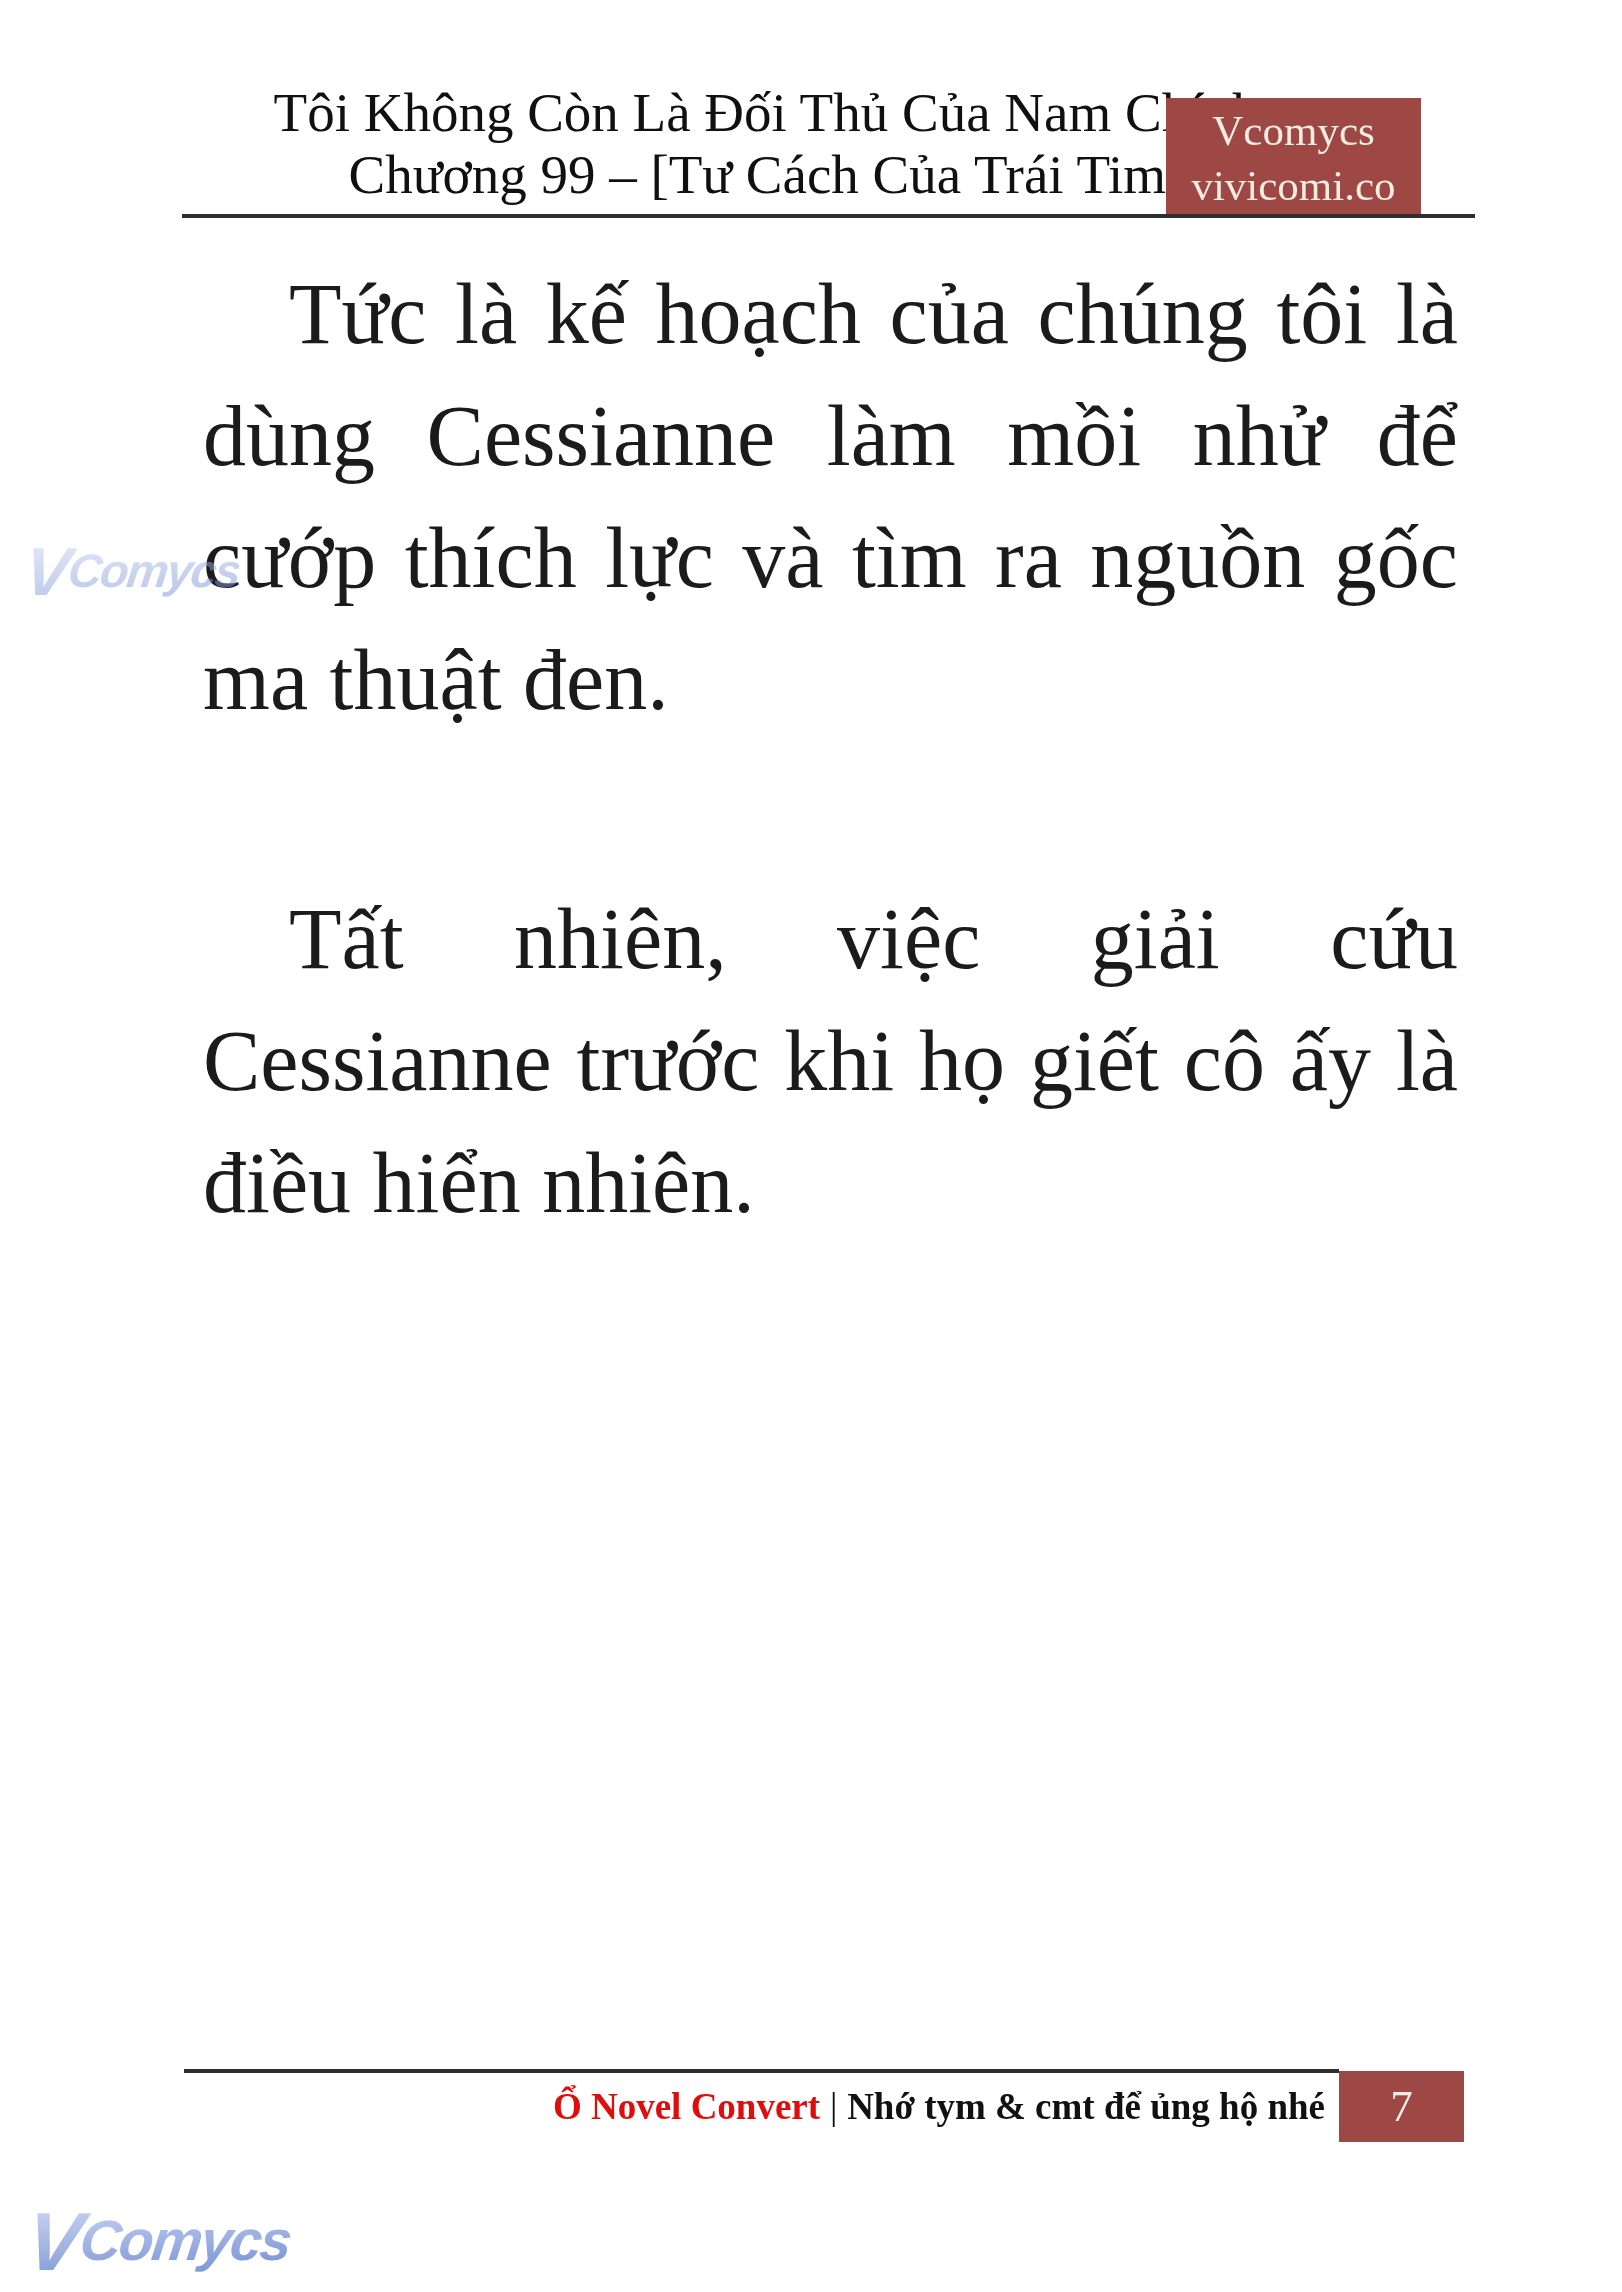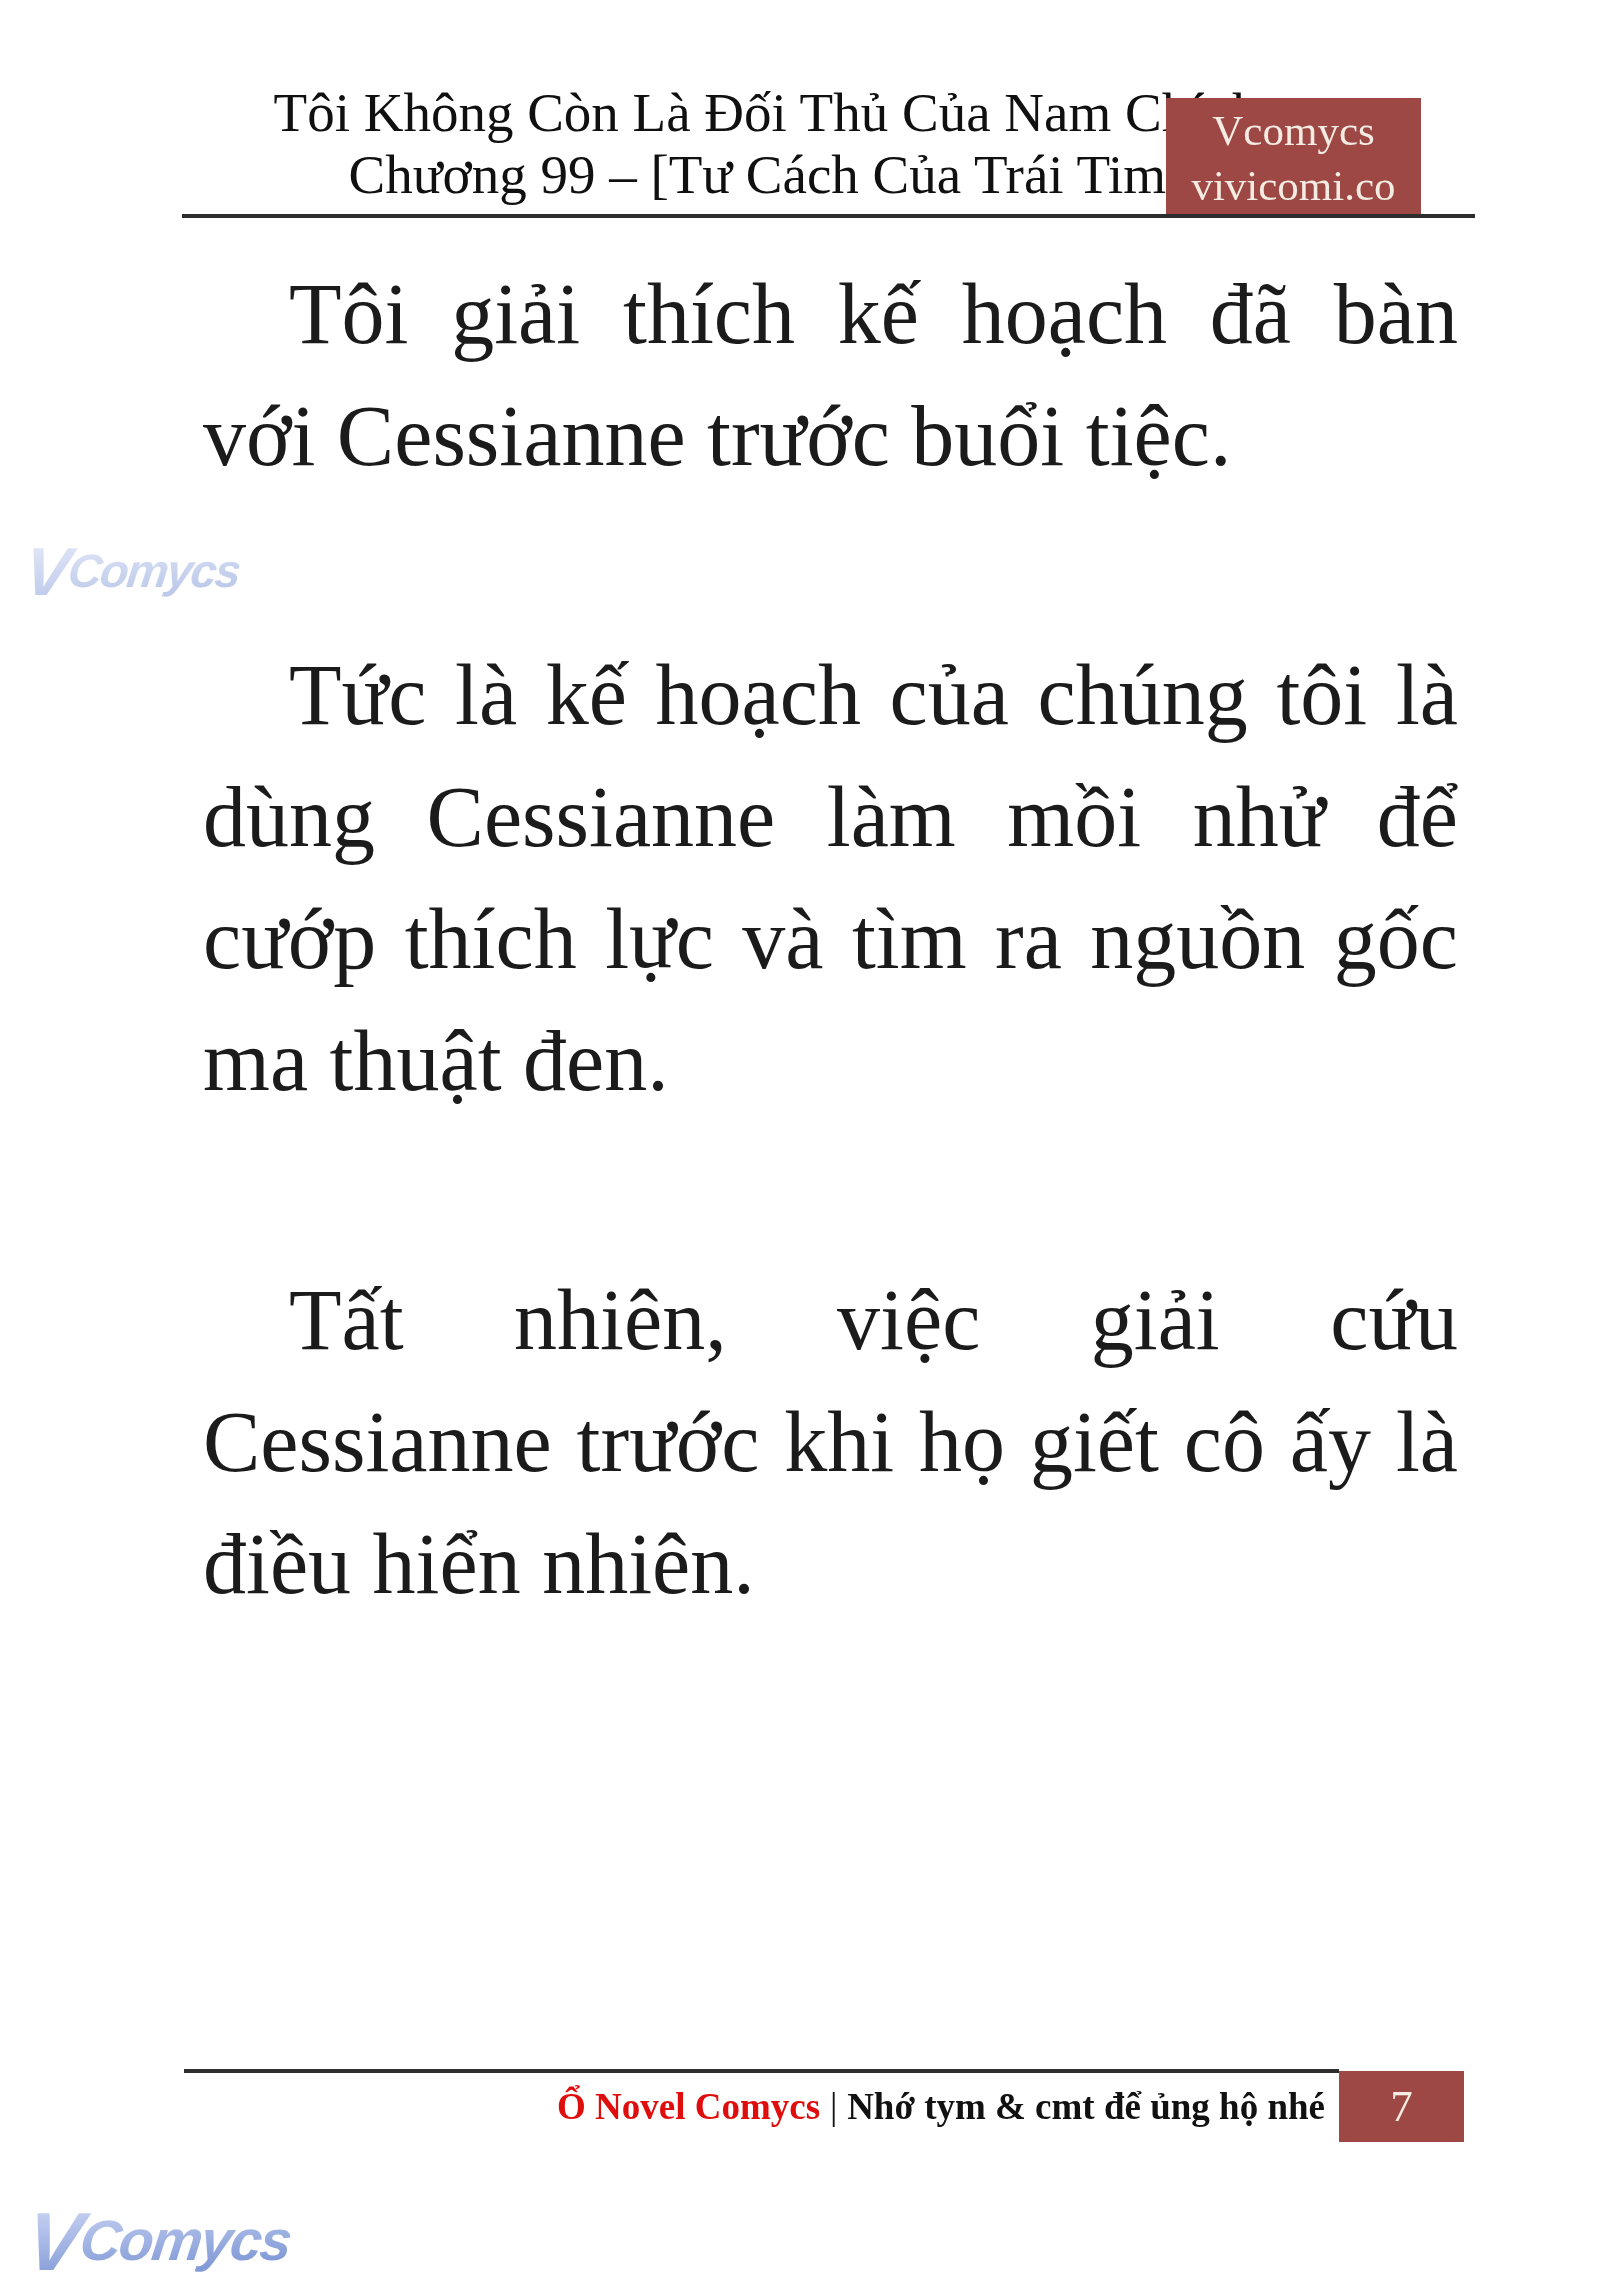--- a/index.html
+++ b/index.html
@@ -66,29 +66,28 @@
   </div>
 
   <div class="brand-box" id="brand-box" style="background: rgb(158, 72, 69); color: rgb(244, 236, 226);">
     <div>Vcomycs</div>
     <div>vivicomi.co</div>
   </div>
 
   <div class="header-rule"></div>
 
   <div class="body-text">
-    <p>Tôi giải thích kế hoạch đã bàn với Cessianne trước buổi tiệc.</p>
     <p>Tức là kế hoạch của chúng tôi là dùng Cessianne làm mồi nhử để cướp thích lực và tìm ra nguồn gốc ma thuật đen.</p>
     <p>Tất nhiên, việc giải cứu Cessianne trước khi họ giết cô ấy là điều hiển nhiên.</p>
   </div>
 
   <div class="footer-rule"></div>
 
   <div class="footer-text">
-    <span id="footer-brand" style="color: rgb(224, 13, 13);">Ổ Novel Comycs</span><span class="footer-sep">|</span><span>Nhớ tym &amp; cmt để ủng hộ nhé</span>
+    <span id="footer-brand" style="color: rgb(224, 13, 13);">Ổ Novel Convert</span><span class="footer-sep">|</span><span>Nhớ tym &amp; cmt để ủng hộ nhé</span>
   </div>
 
   <div class="page-box" id="page-box" style="background: rgb(158, 72, 69); color: rgb(244, 236, 226);">
     <span>7</span>
   </div>
 
   <div class="watermark wm-mid">
     <span class="wm-v">V</span><span>Comycs</span>
   </div>
   <div class="watermark wm-bottom">

